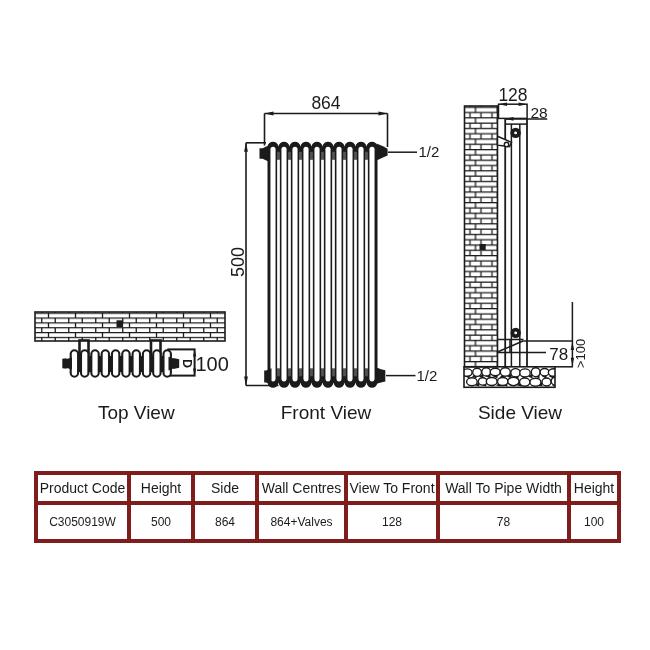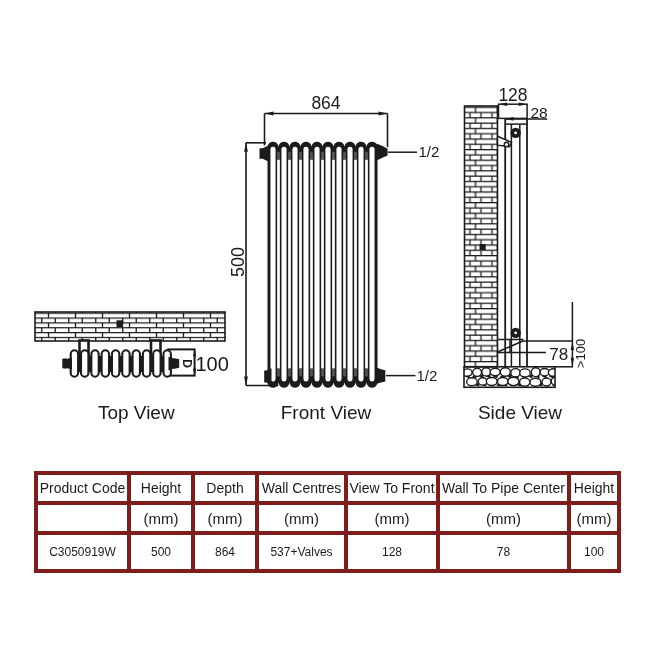--- a/index.html
+++ b/index.html
@@ -215,39 +215,30 @@
           <col style="width:64px">
           <col style="width:89px">
           <col style="width:92px">
           <col style="width:131px">
           <col style="width:50px">
         </colgroup>
 <tbody>
           <tr style="height:30px;font-size:14px;">
 <td>Product Code</td>
             <td>Height</td>
-            <td>Depth</td>
+            <td>Side</td>
             <td>Wall Centres</td>
             <td>View To Front</td>
-            <td>Wall To Pipe Center</td>
+            <td>Wall To Pipe Width</td>
             <td>Height</td>
-          </tr>
-<tr style="height:30px;font-size:15px;">
-<td></td>
-            <td>(mm)</td>
-            <td>(mm)</td>
-            <td>(mm)</td>
-            <td>(mm)</td>
-            <td>(mm)</td>
-            <td>(mm)</td>
           </tr>
 <tr style="height:38px;font-size:12px;">
 <td>C3050919W</td>
             <td>500</td>
             <td>864</td>
-            <td>537+Valves</td>
+            <td>864+Valves</td>
             <td>128</td>
             <td>78</td>
             <td>100</td>
           </tr>
 </tbody>
       </table>
     </div>
 </div>
 </body></html>

